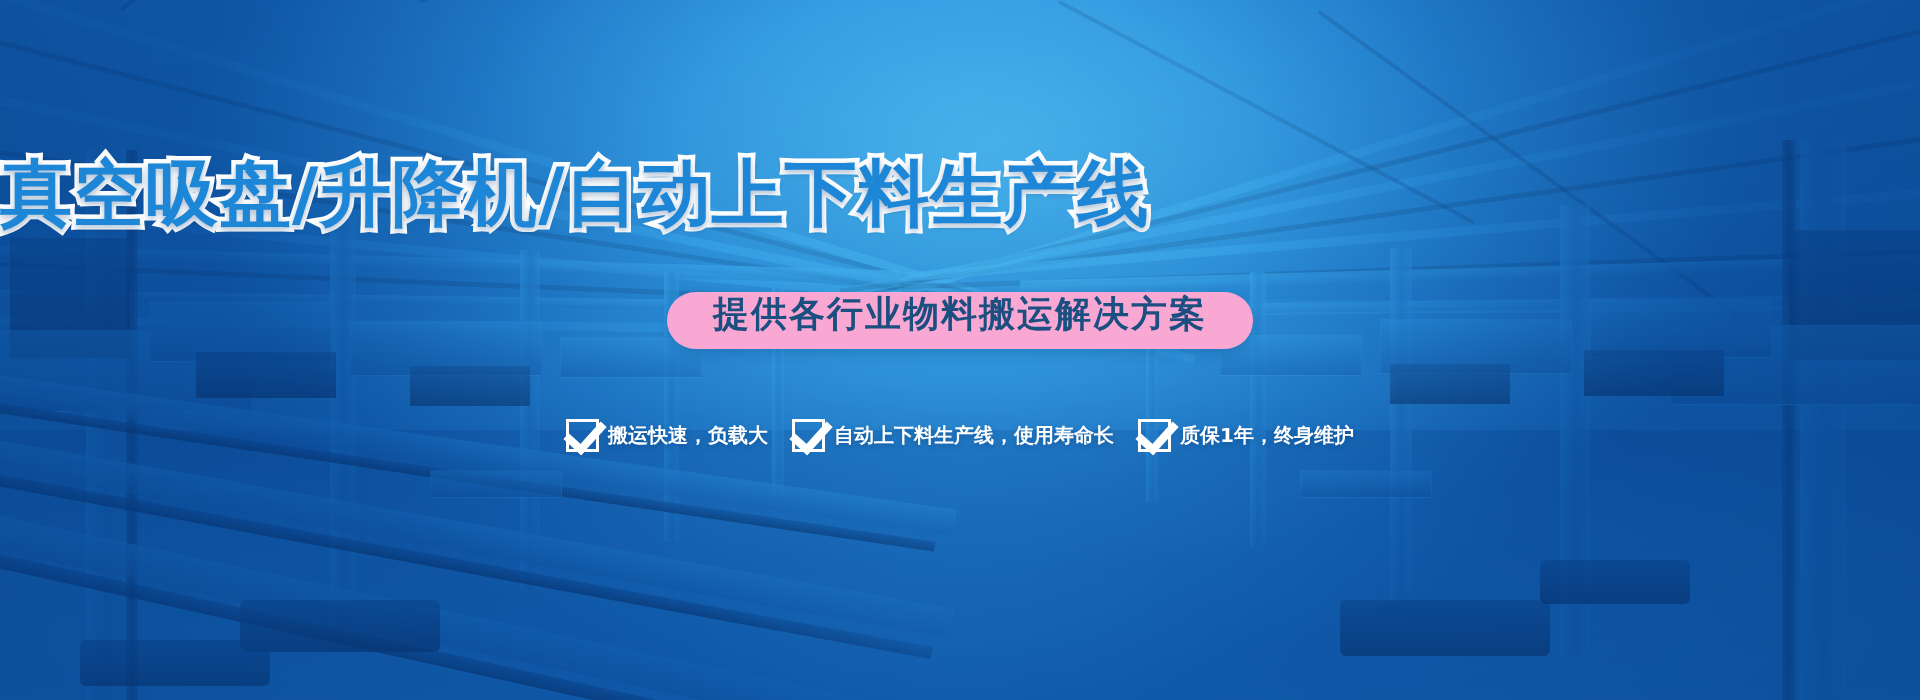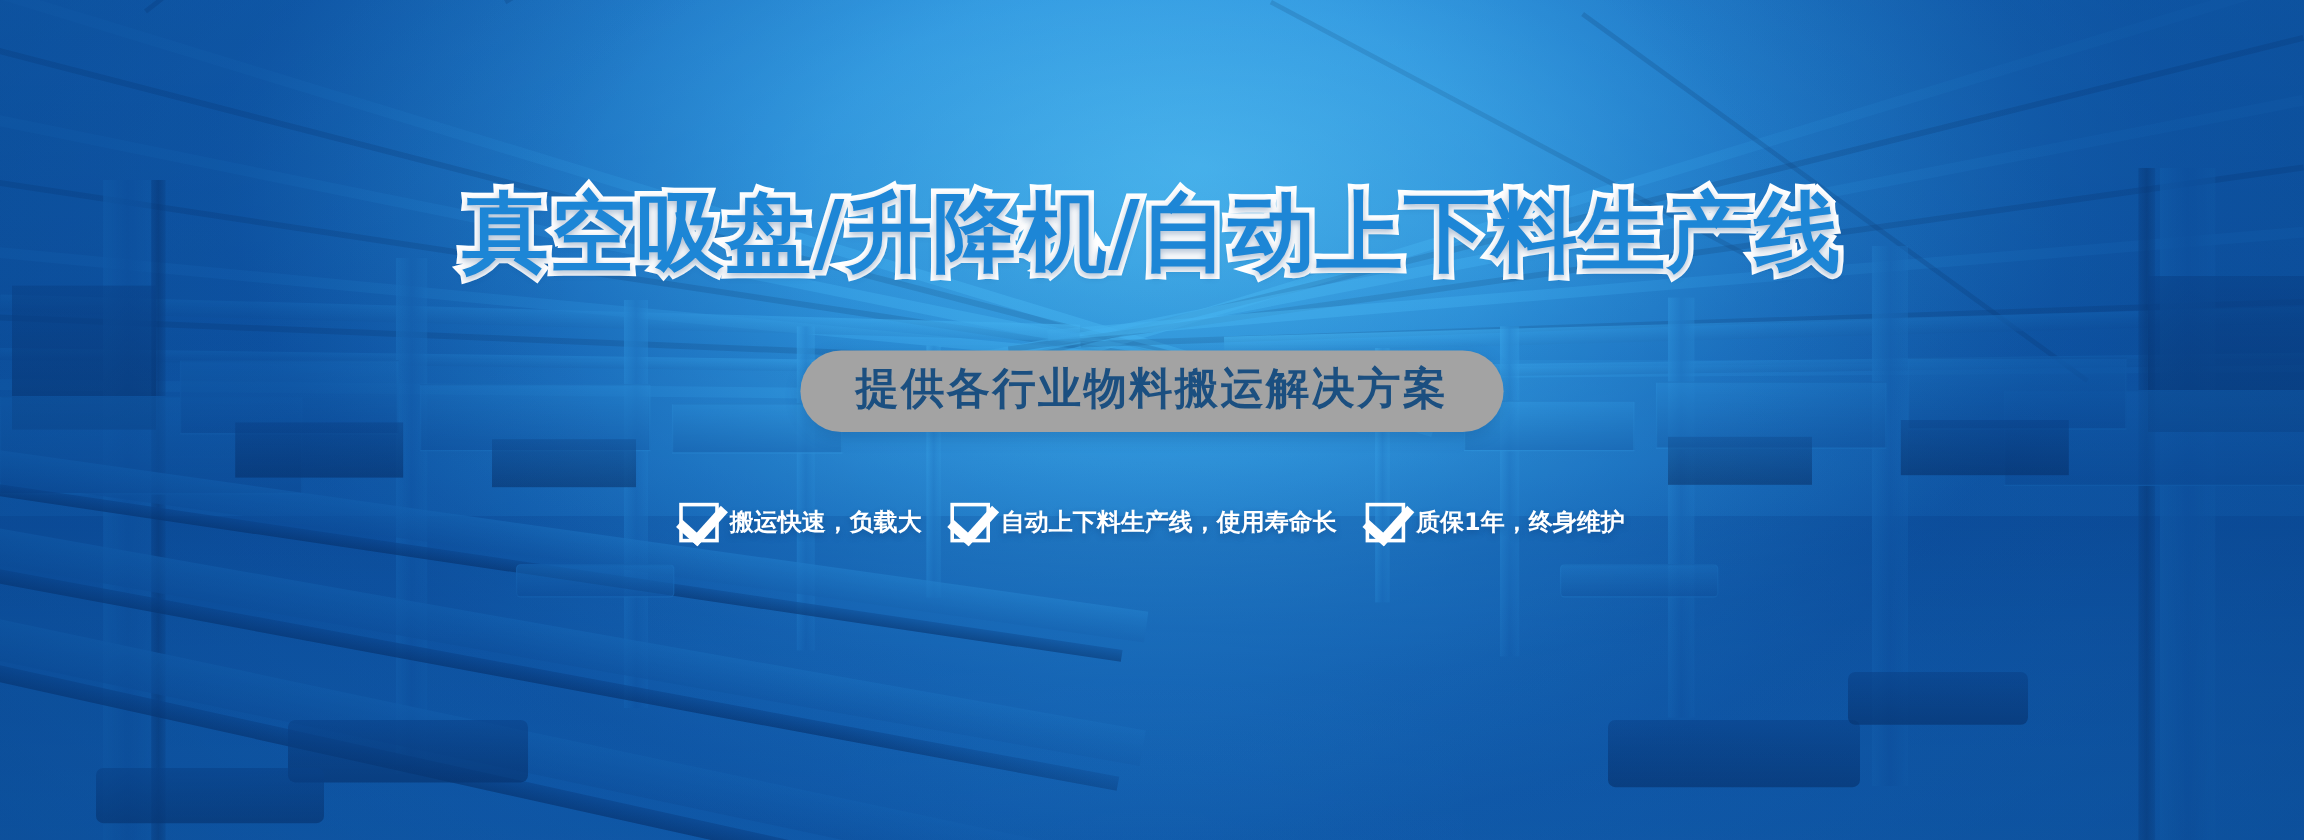--- a/index.html
+++ b/index.html
@@ -51,38 +51,37 @@
     background:radial-gradient(ellipse 820px 430px at 52% 20%, rgba(90,200,250,.45) 0%, rgba(60,170,235,.20) 45%, rgba(10,80,160,.30) 100%);
   }
   .vig{position:absolute;inset:0;
     background:radial-gradient(ellipse 1150px 820px at 50% 32%, rgba(0,0,0,0) 42%, rgba(5,60,125,.35) 100%);}
 
   
   .content{position:absolute;inset:0;}
 
   .title{
     position:absolute;left:0;right:0;top:150px;
-    text-align:center;
     font-family:"DejaVu Sans","Liberation Sans",sans-serif;
     font-weight:bold;
     font-size:72px;
     line-height:86px;
     letter-spacing:1px;
     color:#1d86d6;
     -webkit-text-stroke:9px #ffffff;
     paint-order:stroke fill;
     text-shadow:0 3px 6px rgba(10,60,120,.35);
     white-space:nowrap;
   }
 
   .pill{
     position:absolute;left:50%;top:292px;transform:translateX(-50%);
-    background:#a3a3a3;
+    background:#f9a8d4;
     border-radius:34px;
-    padding:11px 46px 13px;
+    padding:0 46px 13px;
     font-family:"DejaVu Sans","Liberation Sans",sans-serif;
     font-size:36px;
     font-weight:bold;
     line-height:44px;
     color:#1b4f80;
     letter-spacing:2px;
     white-space:nowrap;
     box-shadow:0 4px 12px rgba(10,60,120,.25);
   }
 

